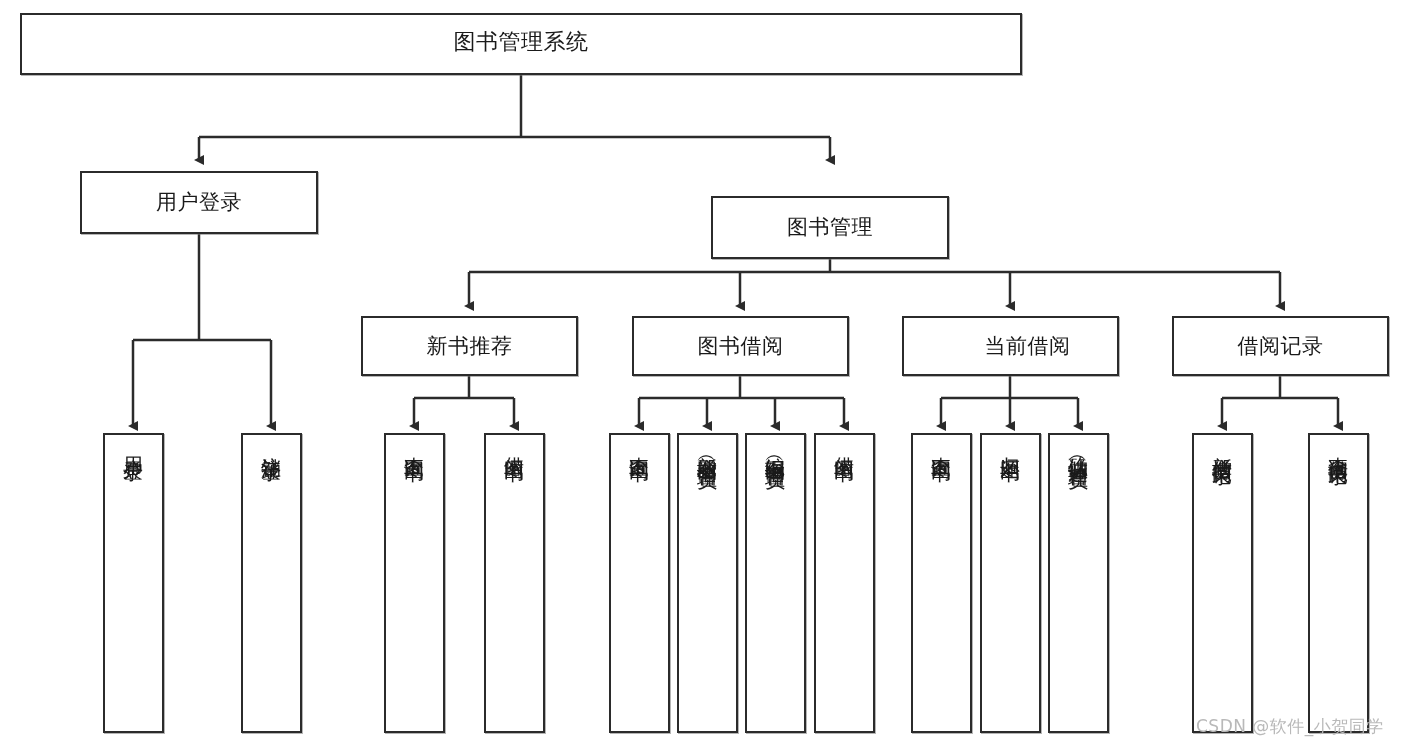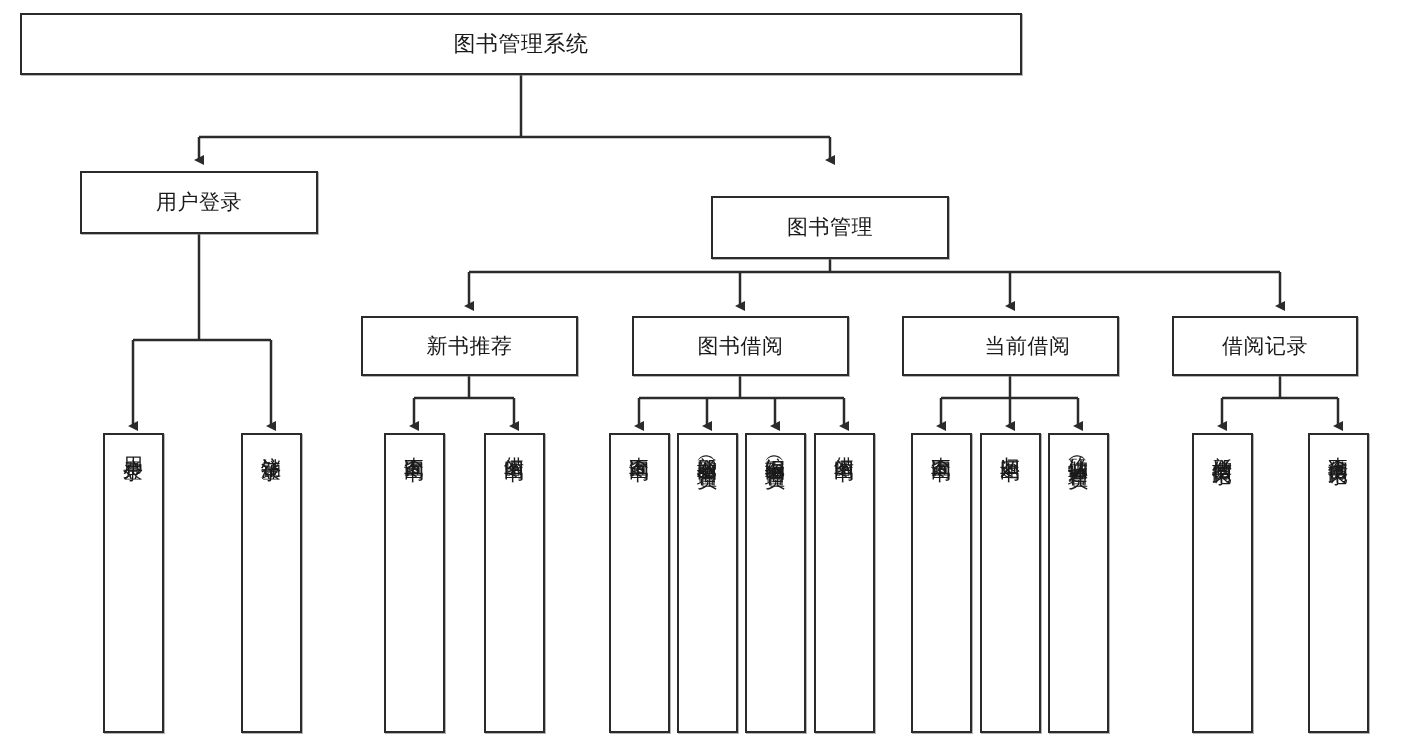--- a/index.html
+++ b/index.html
@@ -42,20 +42,21 @@
     text-align: center;
     line-height: 1.05;
     letter-spacing: 0.5px;
   }
   .node.horiz .label {
     writing-mode: horizontal-tb;
     font-size: 21px;
   }
   .node.root .label {
     font-size: 22px;
+    font-family: Liberation Mono, monospace;
   }
   .node.vert {
     align-items: flex-start;
     padding-top: 6px;
   }
   .node.vert .label {
     writing-mode: vertical-rl;
     text-orientation: upright;
     font-size: 20px;
     line-height: 1.0;
@@ -139,21 +140,21 @@
 
   <div class="node horiz" style="left:361px; top:316px; width:217px; height:60px;">
     <span class="label">新书推荐</span>
   </div>
   <div class="node horiz" style="left:632px; top:316px; width:217px; height:60px;">
     <span class="label">图书借阅</span>
   </div>
   <div class="node horiz" style="left:902px; top:316px; width:217px; height:60px;padding-left:34px;">
     <span class="label">当前借阅</span>
   </div>
-  <div class="node horiz" style="left:1172px; top:316px; width:186px; height:60px;align-items:center;">
+  <div class="node horiz" style="left:1172px; top:316px; width:217px; height:60px;align-items:center;">
     <span class="label">借阅记录</span>
   </div>
 
   <div class="node vert" style="left:103px; top:433px; width:61px; height:300px;">
     <span class="label">用户登录</span>
   </div>
   <div class="node vert" style="left:241px; top:433px; width:61px; height:300px;">
     <span class="label">注销登录</span>
   </div>
 
@@ -187,14 +188,15 @@
     <span class="label">确认归还（管理员）</span>
   </div>
 
   <div class="node vert" style="left:1192px; top:433px; width:61px; height:300px;">
     <span class="label">新增借阅记录</span>
   </div>
   <div class="node vert" style="left:1308px; top:433px; width:61px; height:300px;">
     <span class="label">查询借阅记录</span>
   </div>
 
+  <div class="watermark" style="left:1196px; top:715px;">CSDN @软件_小贺同学</div>
 
 </div>
 
 </body></html>

